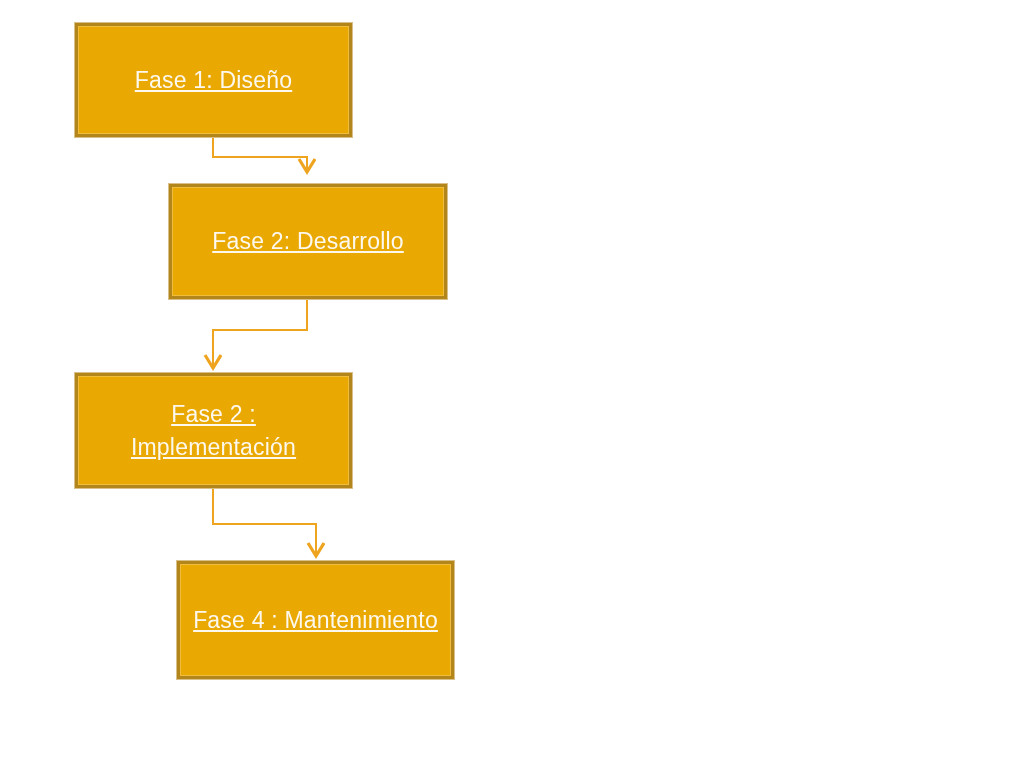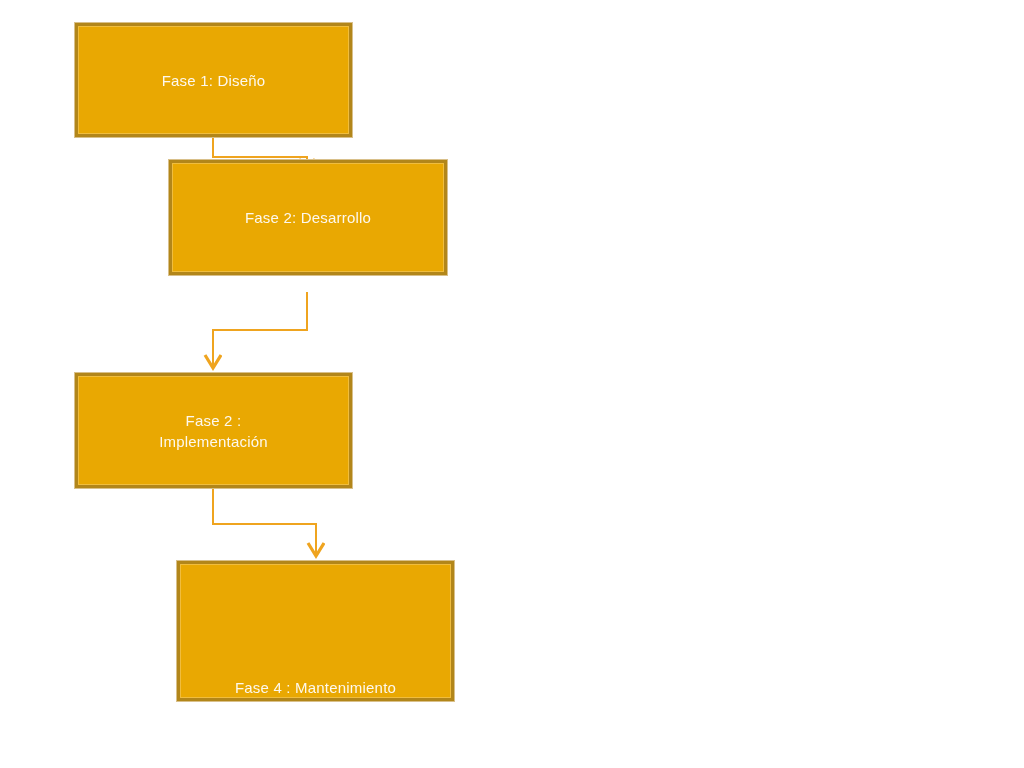--- a/index.html
+++ b/index.html
@@ -21,30 +21,31 @@
     background: var(--node-fill, #E9A802);
     border: 3px solid var(--node-border, #B2861A);
     box-shadow: inset 0 0 0 1px #f0bd3e, 0 0 0 1px #d9c08a;
     display: flex;
     align-items: center;
     justify-content: center;
     text-align: center;
   }
   .flow-node .label {
     color: var(--text, #FDF8EE);
-    font-size: 15px;
+    font-size: 23px;
     line-height: 1.4;
     white-space: pre-line;
     letter-spacing: 0.2px;
     padding: 0 10px;
+    text-decoration: underline;
   }
   #node-1 { left: 75px;  top: 23px;  width: 277px; height: 114px; }
-  #node-2 { left: 169px; top: 160px; width: 278px; height: 115px; text-align: right; }
+  #node-2 { left: 169px; top: 184px; width: 278px; height: 115px; text-align: right; }
   #node-3 { left: 75px;  top: 373px; width: 277px; height: 115px; }
-  #node-4 { left: 177px; top: 561px; width: 277px; height: 140px; align-items: flex-end; }
+  #node-4 { left: 177px; top: 561px; width: 277px; height: 118px; }
   #connector-layer {
     position: absolute;
     left: 0; top: 0;
     width: 1024px;
     height: 768px;
     pointer-events: none;
   }
   #connector-layer path {
     fill: none;
     stroke: var(--connector, #EFA41F);

